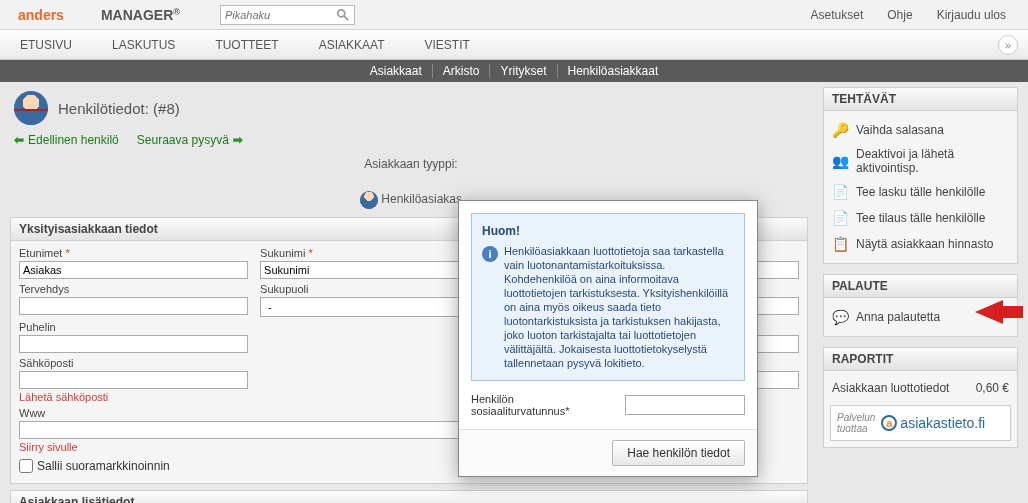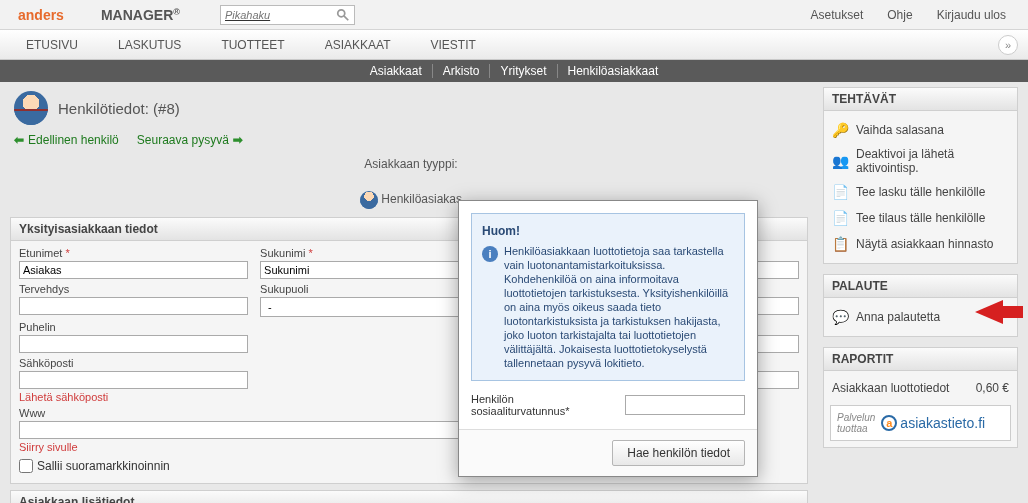--- a/index.html
+++ b/index.html
@@ -4,28 +4,28 @@
 <style>
   * { box-sizing: border-box; margin: 0; padding: 0; }
   body { font-family: Arial, Helvetica, sans-serif; font-size: 12px; color: #333; background: #e8e8e8; width: 1028px; height: 503px; overflow: hidden; position: relative; }
   
   
   .top-header { height: 30px; background: #f2f2f2; border-bottom: 1px solid #d5d5d5; display: flex; align-items: center; padding: 0 10px 0 18px; }
   .brand { font-weight: bold; font-size: 14px; }
   .brand .b1 { color: #e76a2c; }
   .brand .b2 { color: #555; margin-left: 37px; }
   .brand .reg { font-size: 9px; vertical-align: top; color:#555;}
-  .search-box { margin-left: 40px; width: 135px; height: 20px; border: 1px solid #bbb; background: #fff; display: flex; align-items: center; padding: 0 4px; text-decoration: underline; }
+  .search-box { margin-left: 40px; width: 135px; height: 20px; border: 1px solid #bbb; background: #fff; display: flex; align-items: center; padding: 0 4px; }
   .search-box input { border: none; outline: none; font-size: 11px; font-style: italic; color: #888; flex: 1; min-width:0;}
   .search-box .sicon { width: 14px; height: 14px; color:#999; }
   .top-links { margin-left: auto; display: flex; }
   .top-links span { color: #555; padding: 0 12px; cursor: pointer; font-size: 12px; }
 
   
-  .main-nav { height: 30px; background: linear-gradient(#fff,#eaeaea); border-bottom: 1px solid #c9c9c9; display: flex; align-items: stretch; padding-left: 6px; position:relative;}
+  .main-nav { height: 30px; background: linear-gradient(#fff,#eaeaea); border-bottom: 1px solid #c9c9c9; display: flex; align-items: stretch; padding-left: 0; position:relative;}
   .main-nav .tab { padding: 0 20px; line-height: 30px; color: #555; font-size: 12px; cursor: pointer; }
   .main-nav .overflow { position:absolute; right:10px; top:5px; width:20px; height:20px; border:1px solid #ccc; border-radius:10px; background:#fff; display:flex; align-items:center; justify-content:center; color:#888; cursor:pointer; font-size:11px;}
 
   
   .sub-nav { height: 22px; background: #5a5a5a; display: flex; align-items: center; justify-content: center; color: #fff; font-size: 12px; }
   .sub-nav span { padding: 0 10px; border-right: 1px solid #888; color: #fff; cursor: pointer; }
   .sub-nav span:last-child { border-right: none; }
 
   
   .content-wrap { display: flex; padding: 5px 10px 0 10px; }

